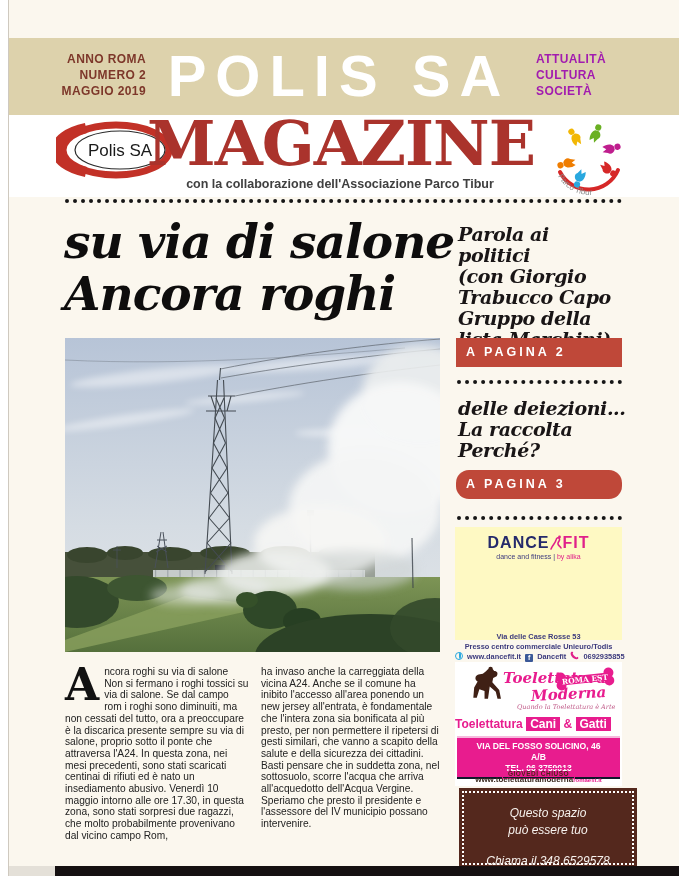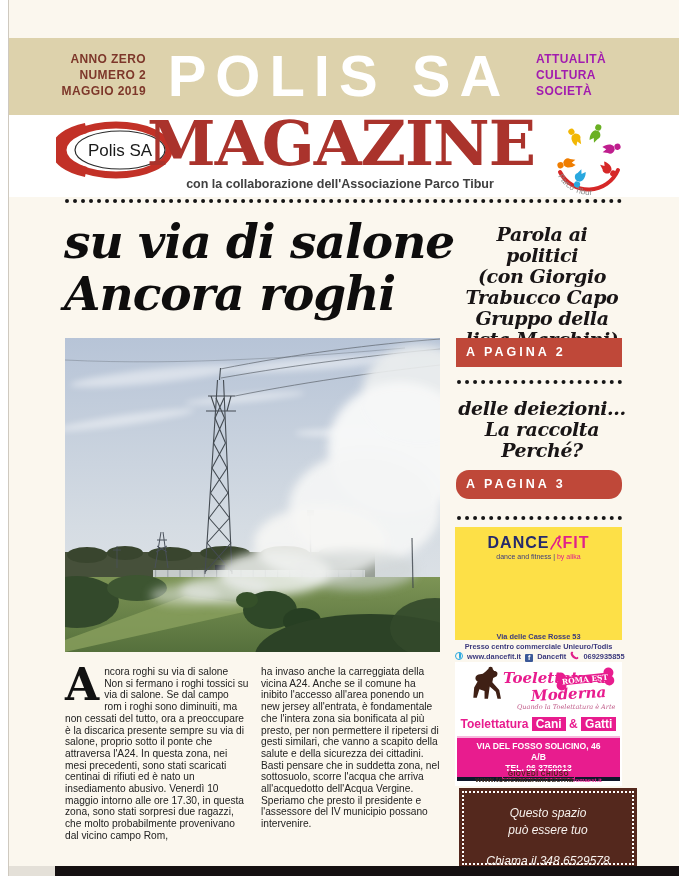--- a/index.html
+++ b/index.html
@@ -26,75 +26,75 @@
   .headline{left:64px;top:216px;width:400px;font-family:"DejaVu Serif",serif;font-style:italic;font-weight:bold;font-size:47px;line-height:52px;color:#0e0d0d;letter-spacing:-1px;}
   .photo{left:65px;top:338px;width:375px;height:314px;}
   .bodycols{left:65px;top:666px;width:380px;font-size:10.2px;line-height:11.7px;color:#222;}
   .col{position:absolute;top:0;width:184px;}
   .col1{left:0;}
   .col2{left:196px;}
   .dropcap{float:left;font-family:"DejaVu Serif",serif;font-weight:bold;font-size:44px;line-height:34px;margin:2px 5px 0 0;color:#111;}
   .para2{margin-top:0;}
 
   
-  .teaser-title{left:458px;width:168px;font-family:"DejaVu Serif",serif;font-style:italic;font-weight:bold;font-size:19px;line-height:21px;color:#191516;letter-spacing:-.4px;text-align:center;}
+  .teaser-title{left:458px;width:168px;font-family:"DejaVu Serif",serif;font-style:italic;font-weight:bold;font-size:19px;line-height:21px;color:#191516;letter-spacing:-.4px;}
   .t1{top:224px;}
   .t2{top:398px;}
   .pbtn{left:456px;width:166px;height:29px;background:#bf4839;color:#fff;font-size:12.5px;font-weight:bold;letter-spacing:3px;line-height:29px;padding-left:10px;box-sizing:border-box;}
   .pb1{top:338px;}
   .pb2{top:470px;border-radius:13px;}
   .dot-side{left:457px;width:165px;}
   .ds1{top:380px;}
   .ds2{top:516px;}
 
   
-  .ad-df{left:455px;top:527px;width:167px;height:113px;background:#fde047;}
+  .ad-df{left:455px;top:527px;width:167px;height:113px;background:#fef9c3;}
   .df-logo-row{position:absolute;top:7px;left:0;width:100%;text-align:center;white-space:nowrap;}
   .df-dance{font-size:16px;font-weight:bold;color:#252a6b;letter-spacing:1px;}
   .df-fit{font-size:16px;font-weight:bold;color:#e0218a;letter-spacing:1px;}
   .df-tag{position:absolute;top:26px;left:0;width:100%;text-align:center;font-size:7px;color:#3c3a7d;}
   .df-tag .alika{color:#e0218a;}
   .df-box{position:absolute;top:38px;left:3px;width:161px;height:64px;background:#3c3a7d;color:#fff;text-align:center;font-weight:bold;font-size:7.2px;line-height:12.2px;padding-top:4px;box-sizing:border-box;letter-spacing:.2px;}
   .df-addr{position:absolute;top:105px;left:0;width:100%;text-align:center;font-size:7.4px;font-weight:bold;color:#3c3a7d;line-height:9.5px;}
   .df-contact{position:absolute;top:124px;left:0;width:100%;text-align:center;font-size:7.4px;font-weight:bold;color:#3c3a7d;white-space:nowrap;}
   .df-contact .seg{margin:0 2px;}
   .fb-badge{display:inline-block;width:8px;height:8px;background:#3b5998;color:#fff;font-size:7px;line-height:8px;text-align:center;vertical-align:-1px;border-radius:1px;}
   .globe{display:inline-block;width:8px;height:8px;border:1px solid #29a8df;border-radius:50%;vertical-align:-1px;box-sizing:border-box;position:relative;}
   .globe:after{content:"";position:absolute;left:2.5px;top:-1px;width:2px;height:7px;border:1px solid #29a8df;border-radius:50%;box-sizing:border-box;}
 
   
   .ad-tm{left:455px;top:662px;width:167px;height:124px;background:#fff;}
   .tm-name{position:absolute;left:48px;top:7px;font-family:"DejaVu Serif",serif;font-style:italic;font-weight:bold;font-size:15px;color:#e81c8e;}
   .tm-name2{position:absolute;left:76px;top:23px;font-family:"DejaVu Serif",serif;font-style:italic;font-weight:bold;font-size:15px;color:#e81c8e;transform:rotate(-3deg);}
   .tm-tagline{position:absolute;left:62px;top:41px;font-family:"DejaVu Serif",serif;font-style:italic;font-size:6.5px;color:#c05a88;}
   .bone{position:absolute;right:4px;top:6px;transform:rotate(-6deg);}
-  .tm-row{position:absolute;top:55px;left:0;width:100%;text-align:center;font-size:12px;font-weight:bold;color:#e81c8e;white-space:nowrap;}
+  .tm-row{position:absolute;top:55px;left:0;width:100%;font-size:12px;font-weight:bold;color:#e81c8e;white-space:nowrap;}
   .tm-chip{background:#e81c8e;color:#fff;padding:0 4px;display:inline-block;}
-  .tm-banner{position:absolute;top:74px;left:2px;width:163px;background:#e81c8e;color:#fff;text-align:center;font-weight:bold;font-size:8.6px;line-height:11px;padding:3px 16px;border-top:2px solid #f6b9dd;border-bottom:4px solid #0f172a;box-sizing:border-box;}
+  .tm-banner{position:absolute;top:74px;left:2px;width:163px;background:#e81c8e;color:#fff;text-align:center;font-weight:bold;font-size:8.6px;line-height:11px;padding:3px 16px;border-top:2px solid #f6b9dd;border-bottom:2px solid #0f172a;box-sizing:border-box;}
   .tm-chiuso-row{position:absolute;top:100px;left:0;width:100%;text-align:center;}
   .tm-sideline{display:inline-block;width:14px;border-top:3px double #e81c8e;vertical-align:3px;}
   .tm-chiuso{display:inline-block;border:1px solid #e81c8e;color:#4a2417;font-size:6.5px;font-weight:bold;letter-spacing:.5px;padding:1px 5px;margin:0 3px;}
   .tm-web{position:absolute;top:113px;left:0;width:100%;text-align:center;font-size:8px;font-weight:bold;color:#3a2a20;}
   .tm-web .pink{color:#e81c8e;font-size:6px;}
 
   
   .promo{left:459px;top:788px;width:158px;height:80px;background:#54281d;padding-left:20px;}
   .promo-inner{position:absolute;left:3px;top:3px;right:3px;bottom:3px;border:2px dotted #fff;color:#f7f2ee;font-style:italic;font-size:12px;line-height:17px;text-align:center;padding-top:12px;box-sizing:border-box;}
   .promo-call{margin-top:14px;}
 
   .bottom-bar{left:55px;top:866px;width:624px;height:10px;background:#151011;}
   .bottom-sliver{left:8px;top:866px;width:47px;height:10px;background:#e4e0d8;}
 </style>
 </head>
 <body>
 
 <div class="abs band"></div>
 
 <div class="abs issue">
-  <div>ANNO ZERO</div>
+  <div>ANNO ROMA</div>
   <div>NUMERO 2</div>
   <div>MAGGIO 2019</div>
 </div>
 
 <div class="abs polis-title">POLIS SA</div>
 
 <div class="abs topics">
   <div>ATTUALITÀ</div>
   <div>CULTURA</div>
   <div>SOCIETÀ</div>

